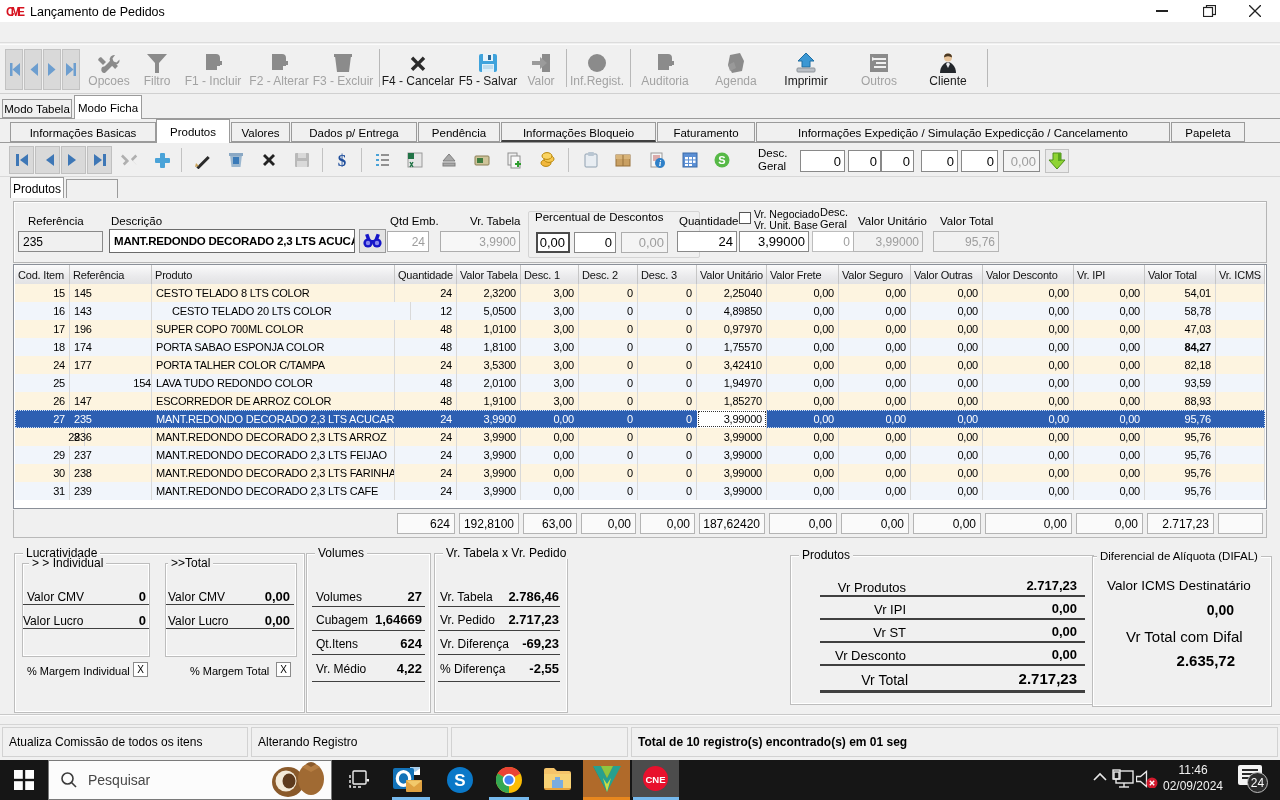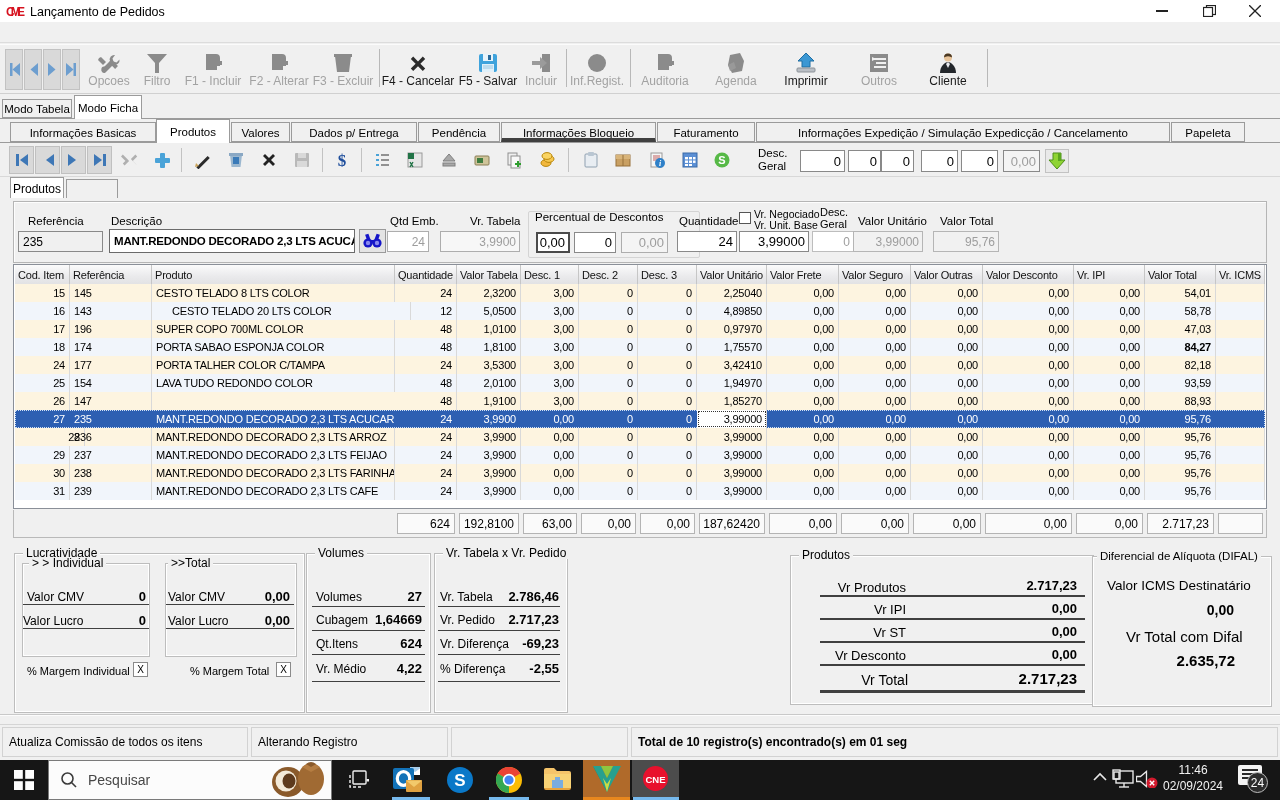--- a/index.html
+++ b/index.html
@@ -149,21 +149,21 @@
   </div>
 <div class="tb1btn" style="left:513px;width:56px">
     <div class="a" style="left:16px;top:6px">
       <svg width="24" height="24">
         <g fill="#8b8b8b">
           <rect x="13" y="3" width="8" height="18"></rect>
           <path d="M3 10 h8 v-4 l7 6 -7 6 v-4 h-8z" fill="#9b9b9b"></path>
         </g>
       </svg>
     </div>
-    <div class="cap">Incluir</div>
+    <div class="cap">Valor</div>
   </div>
 <div class="tb1btn" style="left:557px;width:80px">
     <div class="a" style="left:28px;top:6px">
       <svg width="24" height="24">
         <circle cx="12" cy="12" r="9" fill="#8b8b8b"></circle>
       </svg>
     </div>
     <div class="cap">Inf.Regist.</div>
   </div>
 <div class="tb1btn" style="left:632px;width:66px">
@@ -238,21 +238,21 @@
 <div class="tab" style="left:2px;top:99px;width:70px;height:19px;padding-top:3px;border-bottom:1px solid #9b9b9b;z-index:2">Modo Tabela</div>
 <div class="tab act" style="left:74px;top:95px;width:68px;height:24px;padding-top:6px">Modo Ficha</div>
 <div class="a" style="left:0;top:119px;width:1280px;height:24px;background:#f0f0f0"></div>
 <div class="a" style="left:0;top:142px;width:1280px;height:1px;background:#9b9b9b;z-index:1"></div>
 
 <div class="tab" style="left:10px;top:122px;width:146px;height:20px;padding-top:4px;border-bottom:1px solid #9b9b9b;z-index:2">Informações Basicas</div>
 <div class="tab act" style="left:156px;top:119px;width:74px;height:24px;padding-top:6px">Produtos</div>
 <div class="tab" style="left:231px;top:122px;width:59px;height:20px;padding-top:4px;border-bottom:1px solid #9b9b9b;z-index:2">Valores</div>
 <div class="tab" style="left:291px;top:122px;width:126px;height:20px;padding-top:4px;border-bottom:1px solid #9b9b9b;z-index:2">Dados p/ Entrega</div>
 <div class="tab" style="left:418px;top:122px;width:82px;height:20px;padding-top:4px;border-bottom:1px solid #9b9b9b;z-index:2">Pendência</div>
-<div class="tab" style="left:501px;top:122px;width:155px;height:20px;padding-top:4px;border-bottom:4px solid #404040;z-index:2">Informações Bloqueio</div>
+<div class="tab" style="left:501px;top:122px;width:155px;height:20px;padding-top:4px;border-bottom:2px solid #404040;z-index:2">Informações Bloqueio</div>
 <div class="tab" style="left:657px;top:122px;width:98px;height:20px;padding-top:4px;border-bottom:1px solid #9b9b9b;z-index:2">Faturamento</div>
 <div class="tab" style="left:756px;top:122px;width:414px;height:20px;padding-top:4px;border-bottom:1px solid #9b9b9b;z-index:2">Informações Expedição / Simulação Expedicção / Cancelamento</div>
 <div class="tab" style="left:1171px;top:122px;width:74px;height:20px;padding-top:4px;border-bottom:1px solid #9b9b9b;z-index:2">Papeleta</div>
 
 <div class="a" style="left:0;top:143px;width:1280px;height:34px;background:#f0f0f0;border-bottom:1px solid #d8d8d8"></div>
 
 <div class="a" style="left:9px;top:146px;width:25px;height:28px;background:#d9d9d9;border:1px solid #c0c0c0"></div>
 <div class="a" style="left:35px;top:146px;width:25px;height:28px;background:#d9d9d9;border:1px solid #c0c0c0"></div>
 <div class="a" style="left:61px;top:146px;width:25px;height:28px;background:#d9d9d9;border:1px solid #c0c0c0"></div>
 <div class="a" style="left:87px;top:146px;width:25px;height:28px;background:#d9d9d9;border:1px solid #c0c0c0"></div>
@@ -602,39 +602,40 @@
 <div class="gc r" style="left:752px;width:72px;">0,00</div>
 <div class="gc r" style="left:824px;width:72px;">0,00</div>
 <div class="gc r" style="left:896px;width:72px;">0,00</div>
 <div class="gc r" style="left:968px;width:91px;">0,00</div>
 <div class="gc r" style="left:1059px;width:71px;">0,00</div>
 <div class="gc r" style="left:1130px;width:71px;">82,18</div>
 <div class="gc r" style="left:1201px;width:49px;"></div>
 </div>
 <div class="grow" style="top:90px;background:#f1f5fb">
 <div class="gc r" style="left:0px;width:55px;">25</div>
-<div class="gc l" style="left:55px;width:82px;">154</div>
+<div class="gc l" style="left:55px;width:82px;text-align:right;">154</div>
 <div class="gc l" style="left:137px;width:243px;">LAVA TUDO REDONDO COLOR</div>
 <div class="gc r" style="left:380px;width:62px;">48</div>
 <div class="gc r" style="left:442px;width:64px;">2,0100</div>
 <div class="gc r" style="left:506px;width:58px;">3,00</div>
 <div class="gc r" style="left:564px;width:59px;">0</div>
 <div class="gc r" style="left:623px;width:59px;">0</div>
 <div class="gc r" style="left:682px;width:70px;">1,94970</div>
 <div class="gc r" style="left:752px;width:72px;">0,00</div>
 <div class="gc r" style="left:824px;width:72px;">0,00</div>
 <div class="gc r" style="left:896px;width:72px;">0,00</div>
 <div class="gc r" style="left:968px;width:91px;">0,00</div>
 <div class="gc r" style="left:1059px;width:71px;">0,00</div>
 <div class="gc r" style="left:1130px;width:71px;">93,59</div>
 <div class="gc r" style="left:1201px;width:49px;"></div>
 </div>
 <div class="grow" style="top:108px;background:#fdf4e0">
 <div class="gc r" style="left:0px;width:55px;">26</div>
 <div class="gc l" style="left:55px;width:82px;">147</div>
+<div class="gc l" style="left:137px;width:243px;">ESCORREDOR DE ARROZ COLOR</div>
 <div class="gc r" style="left:380px;width:62px;">48</div>
 <div class="gc r" style="left:442px;width:64px;">1,9100</div>
 <div class="gc r" style="left:506px;width:58px;">3,00</div>
 <div class="gc r" style="left:564px;width:59px;">0</div>
 <div class="gc r" style="left:623px;width:59px;">0</div>
 <div class="gc r" style="left:682px;width:70px;">1,85270</div>
 <div class="gc r" style="left:752px;width:72px;">0,00</div>
 <div class="gc r" style="left:824px;width:72px;">0,00</div>
 <div class="gc r" style="left:896px;width:72px;">0,00</div>
 <div class="gc r" style="left:968px;width:91px;">0,00</div>

